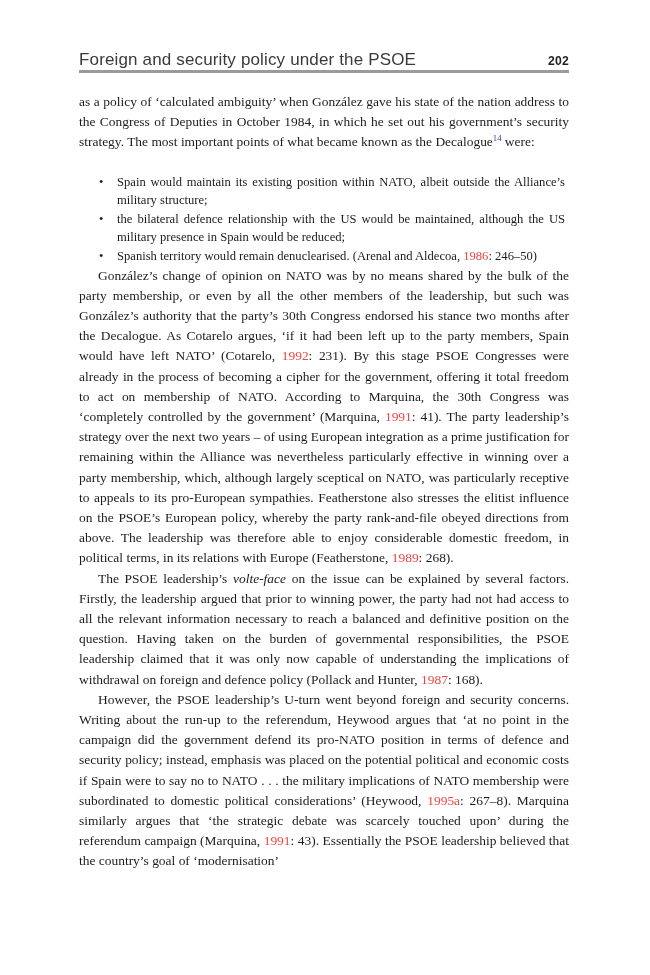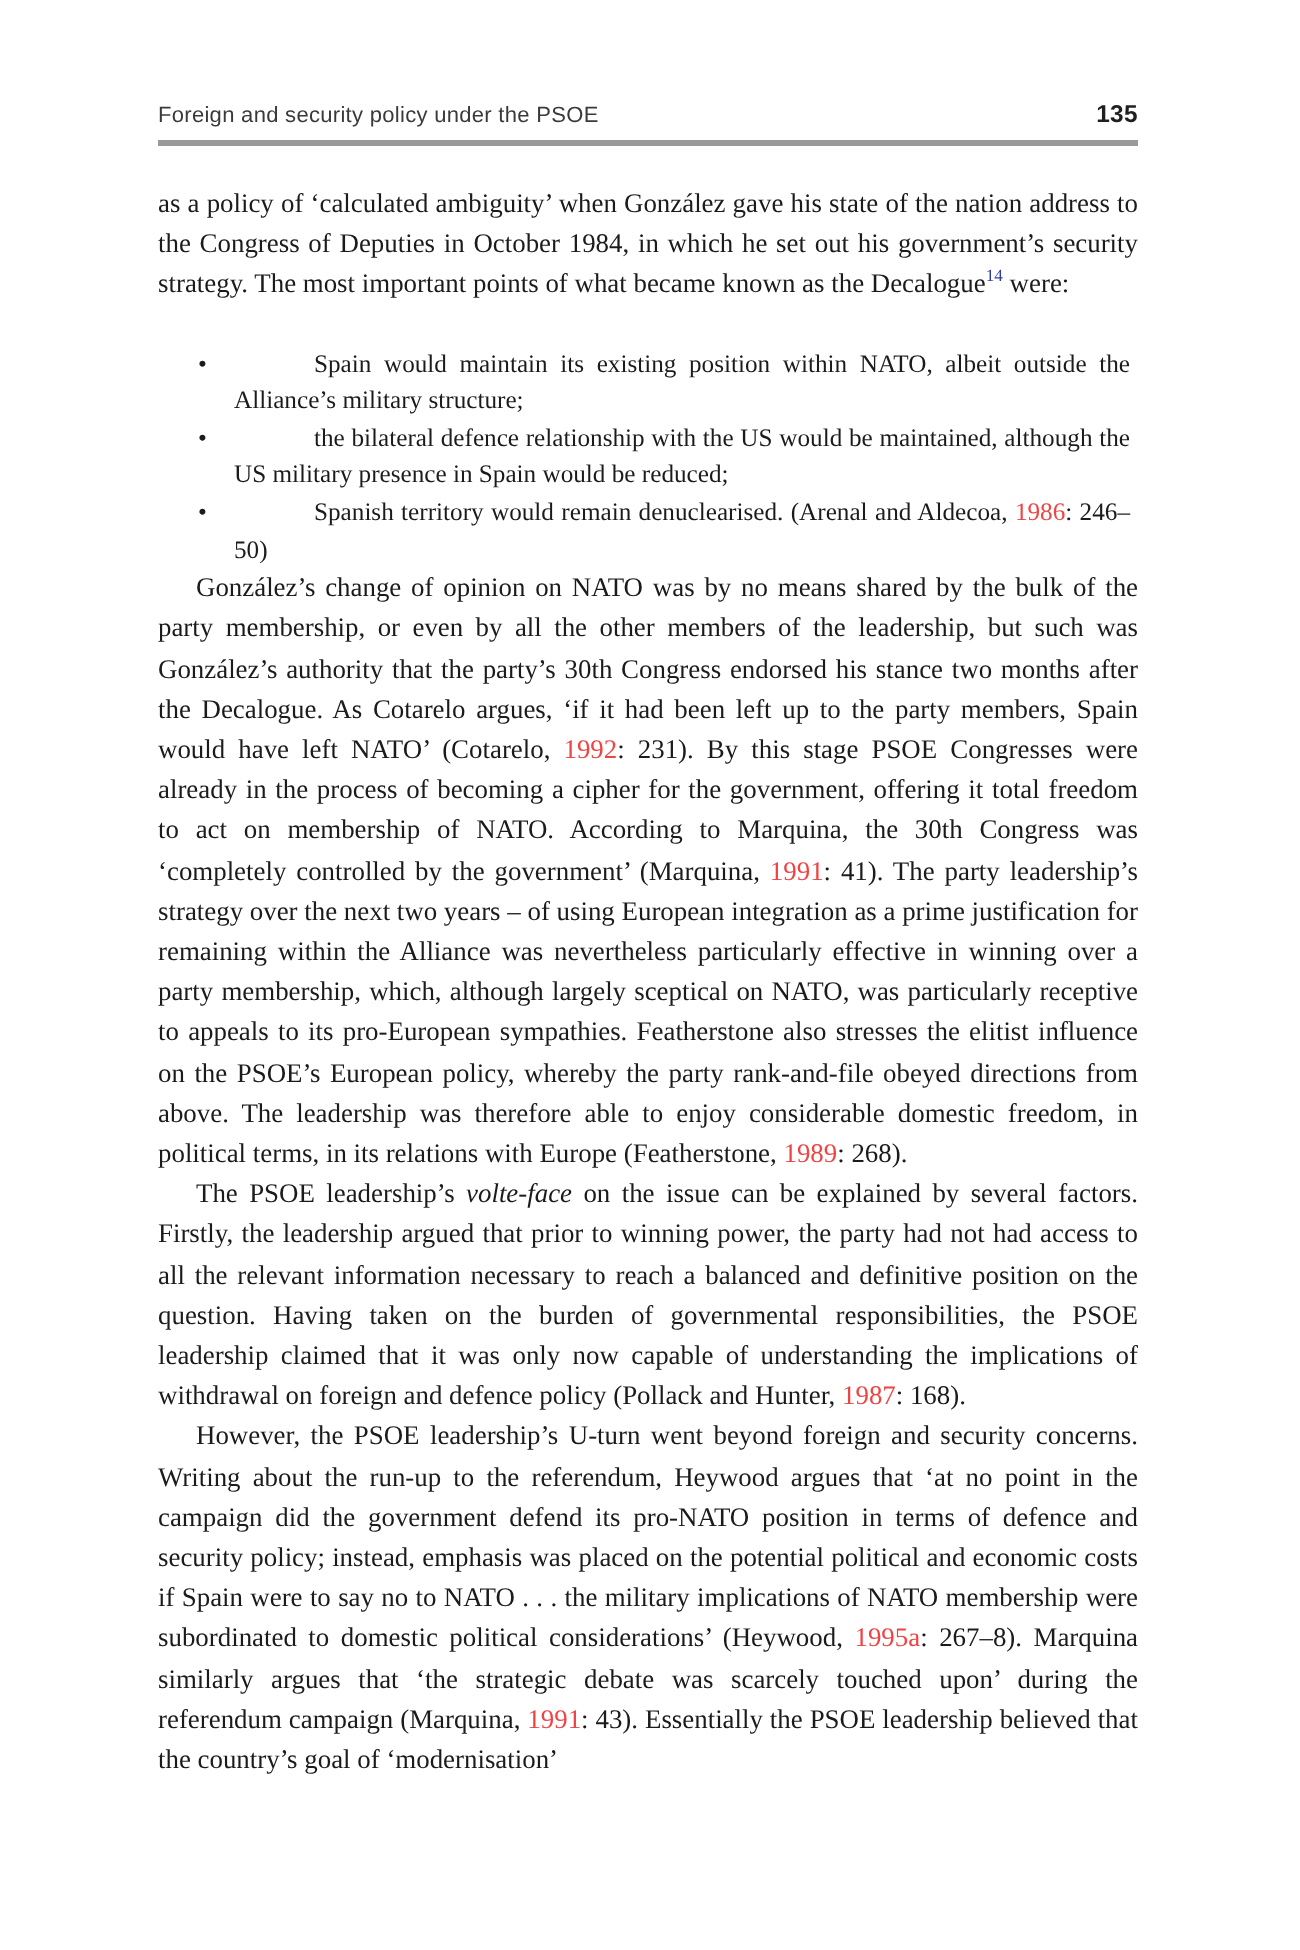--- a/index.html
+++ b/index.html
@@ -28,21 +28,21 @@
     position: absolute;
     left: 79px;
     top: 50px;
     width: 490px;
     display: flex;
     align-items: baseline;
     justify-content: space-between;
   }
   .runhead-title {
     font-family: "Liberation Sans", "DejaVu Sans", sans-serif;
-    font-size: 11px;
+    font-size: 17px;
     letter-spacing: 0.15px;
     color: #3a3a3a;
     white-space: nowrap;
     text-align: right;
   }
   .runhead-folio {
     font-family: "Liberation Sans", "DejaVu Sans", sans-serif;
     font-size: 12.2px;
     font-weight: bold;
     color: #1f1f1f;
@@ -98,21 +98,21 @@
     text-justify: inter-word;
     margin-bottom: 0px;
   }
   ul.bullets li .dot {
     position: absolute;
     left: 4px;
     top: 0;
     font-size: 12.6px;
     line-height: 18.6px;
   }
-  ul.bullets li .li-text { display: inline; margin-left: 40px; }
+  ul.bullets li .li-text { display: inline; }
 
   
   .cite {
     color: #ef4444;
   }
   sup.fnref {
     color: #2f3f9e;
     font-size: 8.6px;
     vertical-align: super;
     line-height: 0;
@@ -121,21 +121,21 @@
 
   .blk-after-list { margin-top: 22px; }
 </style>
 </head>
 <body>
 
 <div class="page">
 
   <div class="runhead">
     <span class="runhead-title">Foreign and security policy under the PSOE</span>
-    <span class="runhead-folio">135</span>
+    <span class="runhead-folio">202</span>
   </div>
   <div class="runhead-rule"></div>
 
   <div class="column">
 
     <p class="para">as a policy of ‘calculated ambiguity’ when González gave his state of the nation address to the Congress of Deputies in October 1984, in which he set out his government’s security strategy. The most important points of what became known as the Decalogue<sup class="fnref">14</sup> were:</p>
 
     <ul class="bullets">
       <li>
         <span class="dot">•</span><span class="li-text">Spain would maintain its existing position within NATO, albeit outside the Alliance’s military structure;</span>

